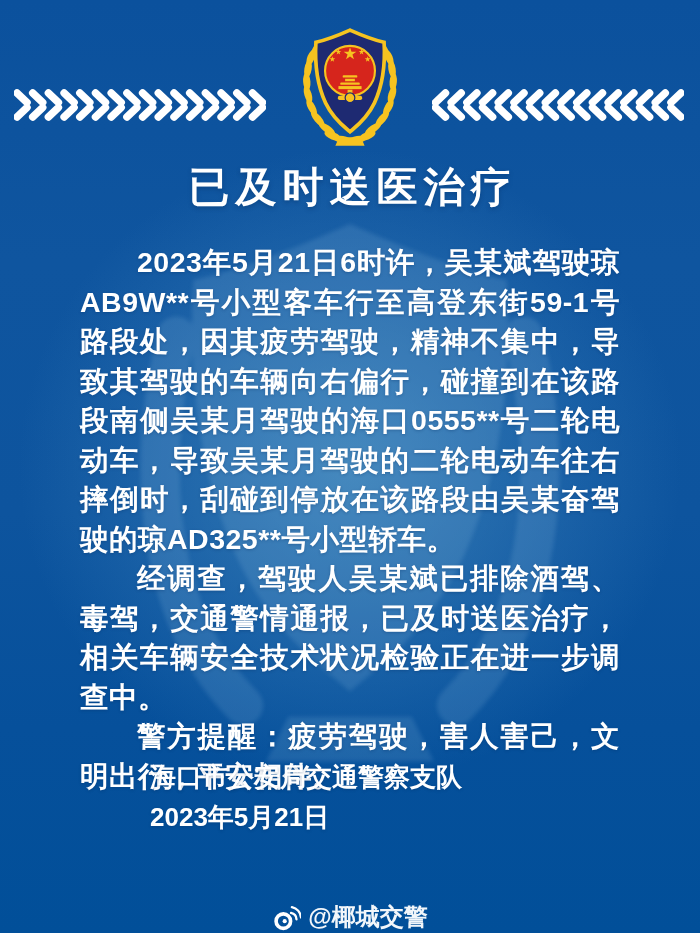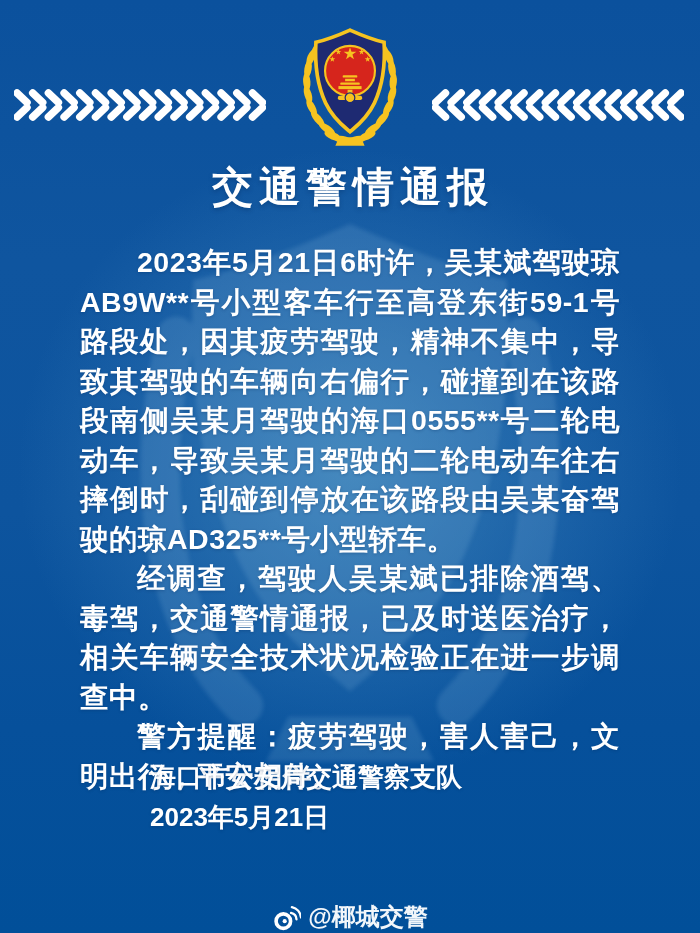--- a/index.html
+++ b/index.html
@@ -159,21 +159,21 @@
     <rect x="84" y="96" width="32" height="4" rx="1.5" fill="#f6c320"></rect>
     <rect x="81" y="102" width="38" height="5" fill="#f6c320"></rect>
     <rect x="96" y="108" width="8" height="6" fill="#f6c320"></rect>
     <rect x="80" y="118" width="40" height="7" rx="3" fill="#f6c320"></rect>
     <circle cx="100" cy="121" r="8" fill="#f6c320" stroke="#1e2a72" stroke-width="2"></circle>
     <use href="#fanL"></use>
     <use href="#fanL" transform="translate(200,0) scale(-1,1)"></use>
     <polygon points="82,186 118,186 124,200 76,200" fill="#f6c320"></polygon>
   </svg>
 
-  <h1 class="title">交通警情通报</h1>
+  <h1 class="title">已及时送医治疗</h1>
 
   <div class="body">
     <p>2023年5月21日6时许，吴某斌驾驶琼AB9W**号小型客车行至高登东街59-1号路段处，因其疲劳驾驶，精神不集中，导致其驾驶的车辆向右偏行，碰撞到在该路段南侧吴某月驾驶的海口0555**号二轮电动车，导致吴某月驾驶的二轮电动车往右摔倒时，刮碰到停放在该路段由吴某奋驾驶的琼AD325**号小型轿车。</p>
     <p>经调查，驾驶人吴某斌已排除酒驾、毒驾，交通警情通报，已及时送医治疗，相关车辆安全技术状况检验正在进一步调查中。</p>
     <p>警方提醒：疲劳驾驶，害人害己，文明出行，平安相伴。</p>
   </div>
 
   <div class="signature">
     <div>海口市公安局交通警察支队</div>
     <div>2023年5月21日</div>

